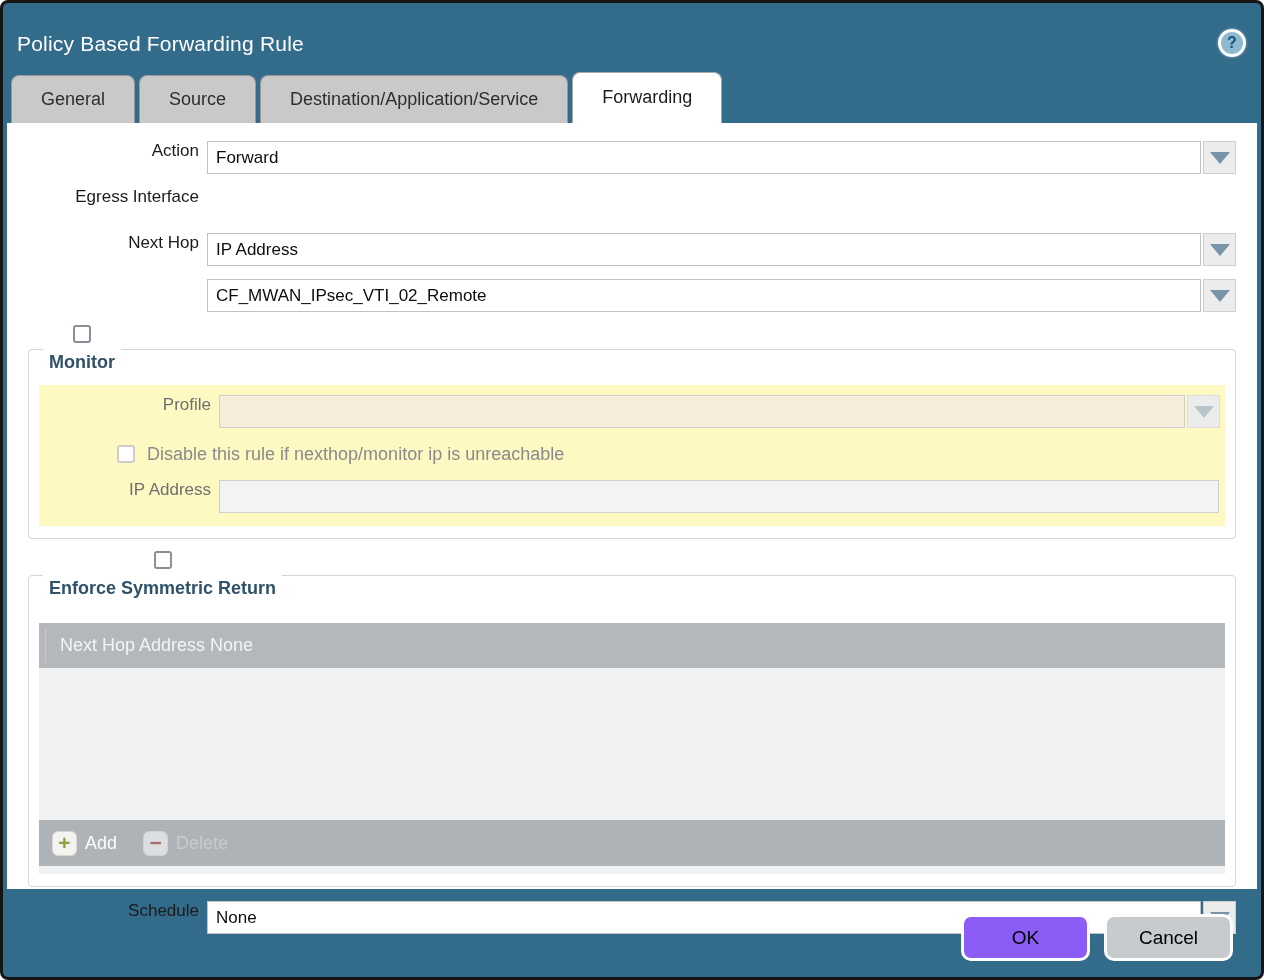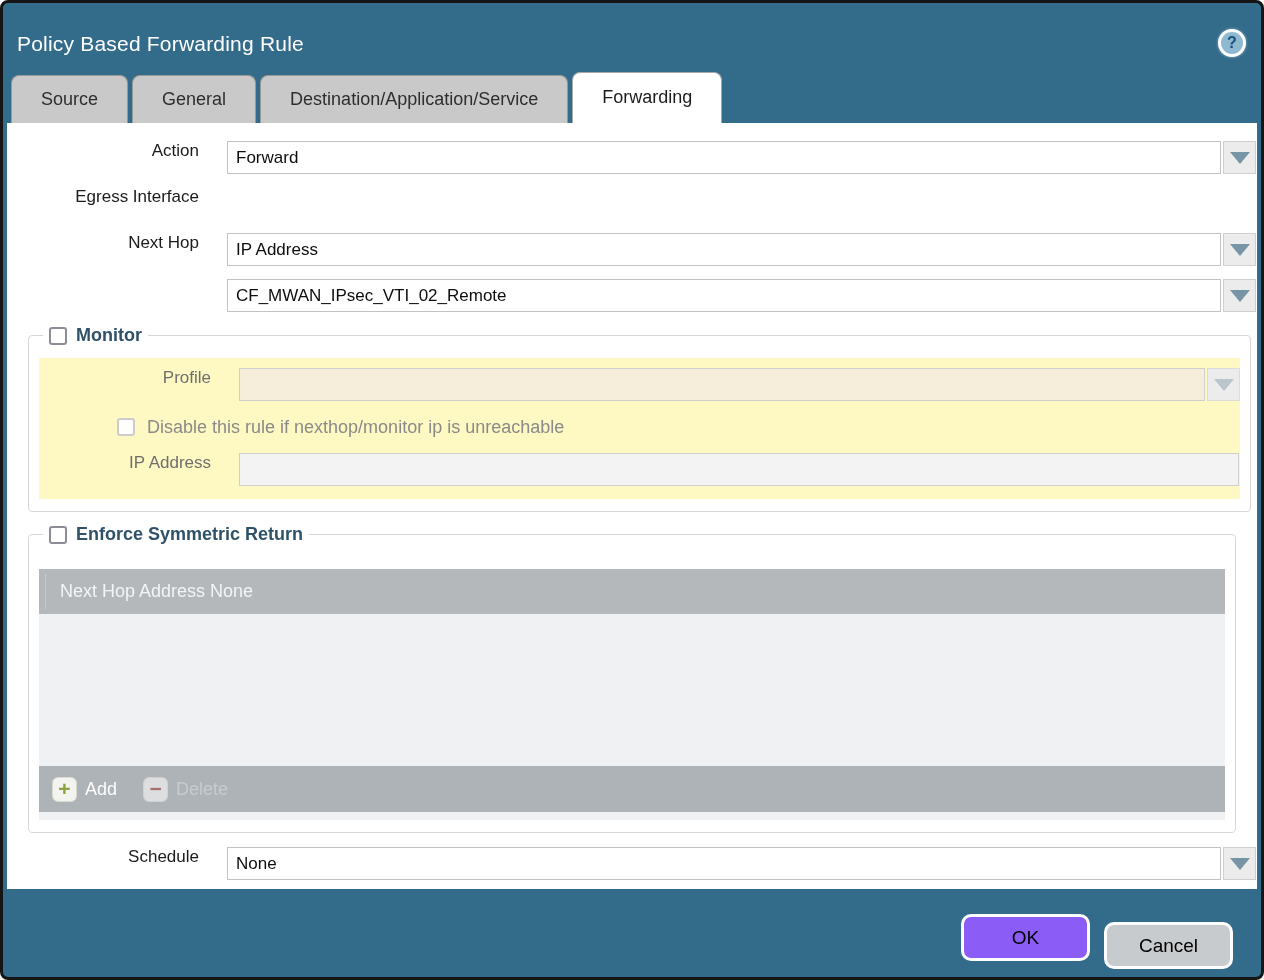--- a/index.html
+++ b/index.html
@@ -25,32 +25,32 @@
     cursor:pointer; white-space:nowrap;
   }
   .tab.active { background:#fff; color:#1c1c1c; height:51px; line-height:48px; border-color:#a8a8a8; z-index:2; }
   
   .content { position:absolute; left:4px; right:4px; top:120px; height:766px; background:#fff; padding-top:18px; }
   .frow { display:flex; height:33px; margin-bottom:13px; }
   .flabel { width:200px; text-align:right; padding-right:8px; font-size:17px; color:#1b1b1b; flex:0 0 auto; }
   .combo { display:flex; align-items:center; }
   .combo input {
     width:994px; height:33px; border:1px solid #c2c2c2; font-size:17px; padding:0 8px; color:#0d0d0d;
-    font-family:"Liberation Sans", sans-serif; background:#fff; outline:none;margin-left:20px;
+    font-family:"Liberation Sans", sans-serif; background:#fff; outline:none;
   }
   .ddbtn {
     width:33px; height:33px; background:#ececec; border:1px solid #cfcfcf; margin-left:2px;
     display:flex; align-items:center; justify-content:center; cursor:pointer;
   }
   .tri { width:0; height:0; border-left:10px solid transparent; border-right:10px solid transparent; border-top:12px solid #7795a6; }
   .ddbtn.disabled { background:#ececec; border-color:#dcdcdc; cursor:default; }
   .ddbtn.disabled .tri { border-top-color:#b9c4cb; }
   
   fieldset { margin:12px 21px 0 21px; border:1px solid #d6d6d6; border-radius:4px; padding:12px 10px; }
-  legend { display:flex; align-items:center; gap:9px; padding:0 6px; margin-left:4px; }
+  legend { display:flex; align-items:center; gap:9px; padding:0 6px; margin-left:4px;flex-direction:column; }
   .legend-text { font-weight:bold; color:#2f5269; font-size:18px; }
   .checkbox { width:18px; height:18px; background:#fff; border:2px solid #8d8d99; border-radius:3px; cursor:pointer; flex:0 0 auto; }
   .checkbox.disabled { border:2px solid #cccccc; cursor:default; }
   
   .panel { background:#fef9c3; padding:10px 0 13px 0; }
   .panel .frow { margin-bottom:12px; }
   .panel .frow:last-child { margin-bottom:0; }
   .panel .flabel { width:180px; color:#6f6f6f; }
   .cream-input { background:#f6eeda !important; border-color:#cfcfcf !important; width:966px !important; }
   .dis-input { background:#f3f3f3 !important; border-color:#cfcfcf !important; width:1000px !important; color:#6f6f6f !important; }
@@ -74,35 +74,35 @@
   .tbtn.disabled .blabel { color:#c6cbce; }
   
   .schedule-row { margin-top:14px; }
   
   .btn {
     position:absolute; width:129px; height:47px; border:3px solid #fdfdfd; border-radius:10px;
     font-size:19px; color:#000; font-family:"Liberation Sans", sans-serif; cursor:pointer;
     display:flex; align-items:center; justify-content:center;
   }
   .btn-ok { right:171px; bottom:16px; background:#8b5cf6; }
-  .btn-cancel { right:28px; bottom:8px; background:#c8cbcd; }
+  .btn-cancel { right:28px; bottom:16px; background:#c8cbcd; }
 </style>
 </head>
 <body>
 
 <div class="dialog">
 
   <div class="titlebar">
     <div class="title">Policy Based Forwarding Rule</div>
     <div class="help-icon">?</div>
   </div>
 
   <div class="tabs">
+    <div class="tab">General</div>
     <div class="tab">Source</div>
-    <div class="tab">General</div>
     <div class="tab">Destination/Application/Service</div>
     <div class="tab active">Forwarding</div>
   </div>
 
   <div class="content">
 
     <div class="frow">
       <div class="flabel">Action</div>
       <div class="combo">
         <input readonly="" value="Forward" style="">

